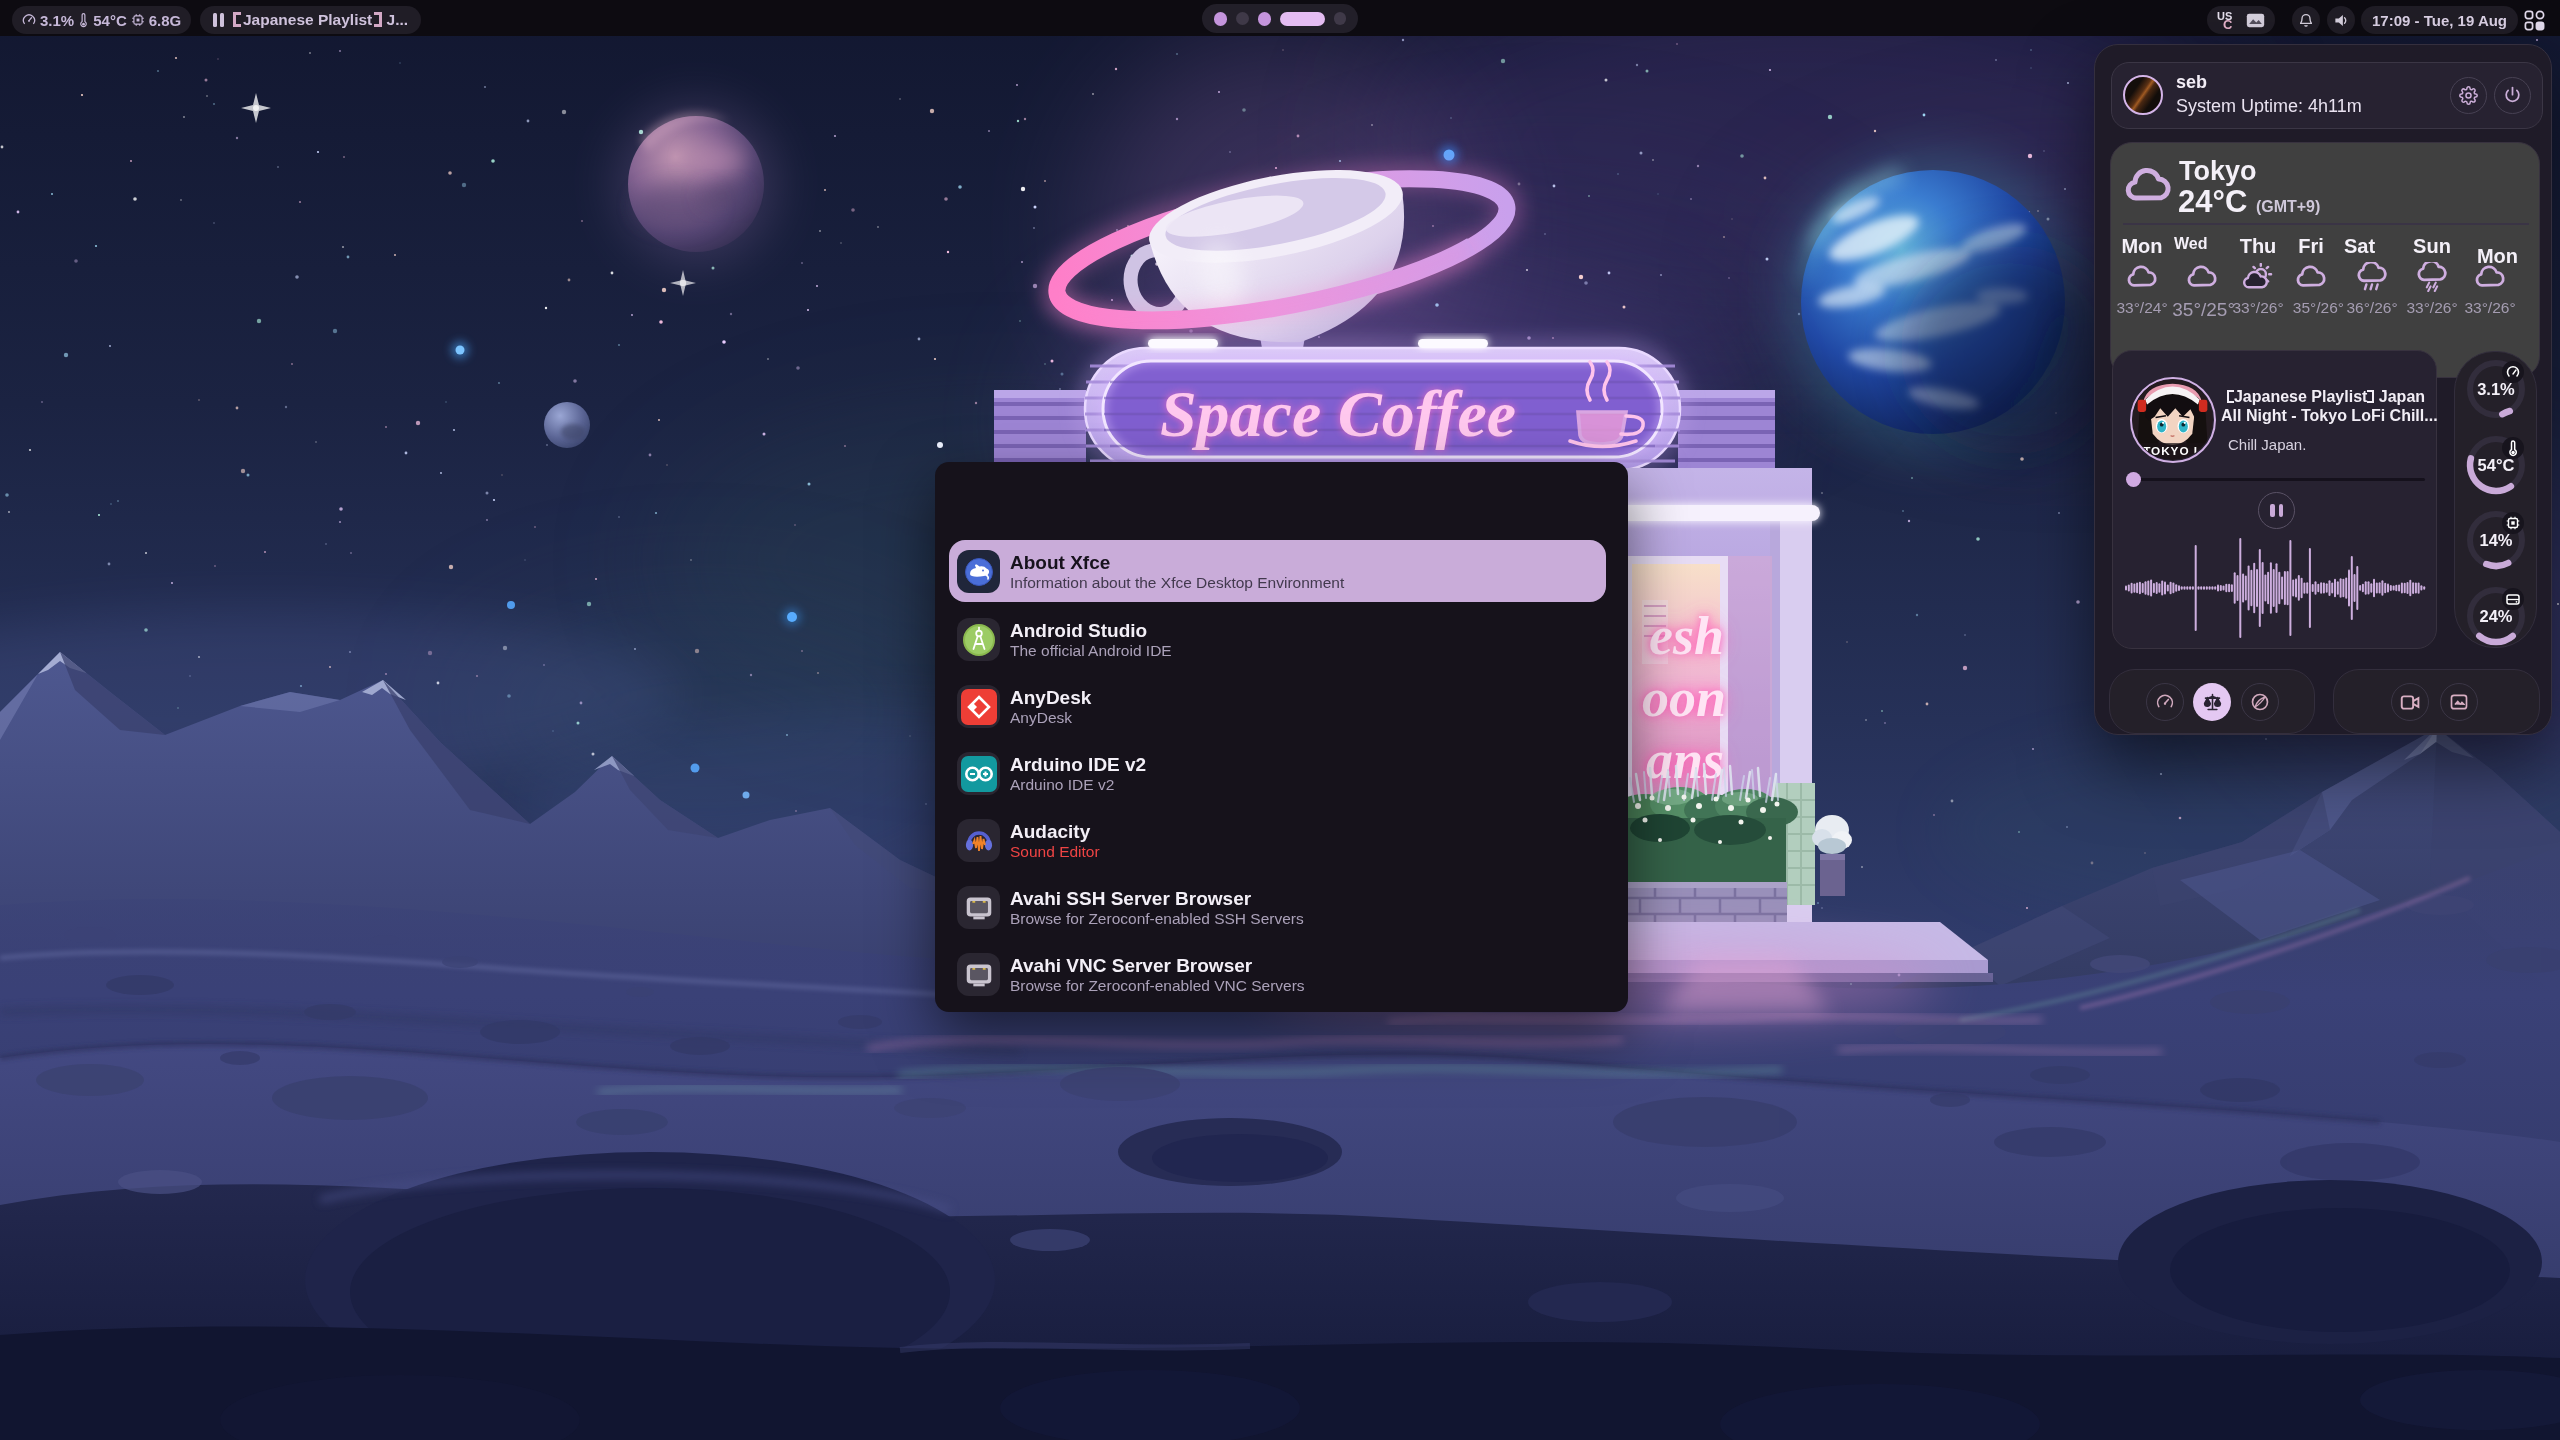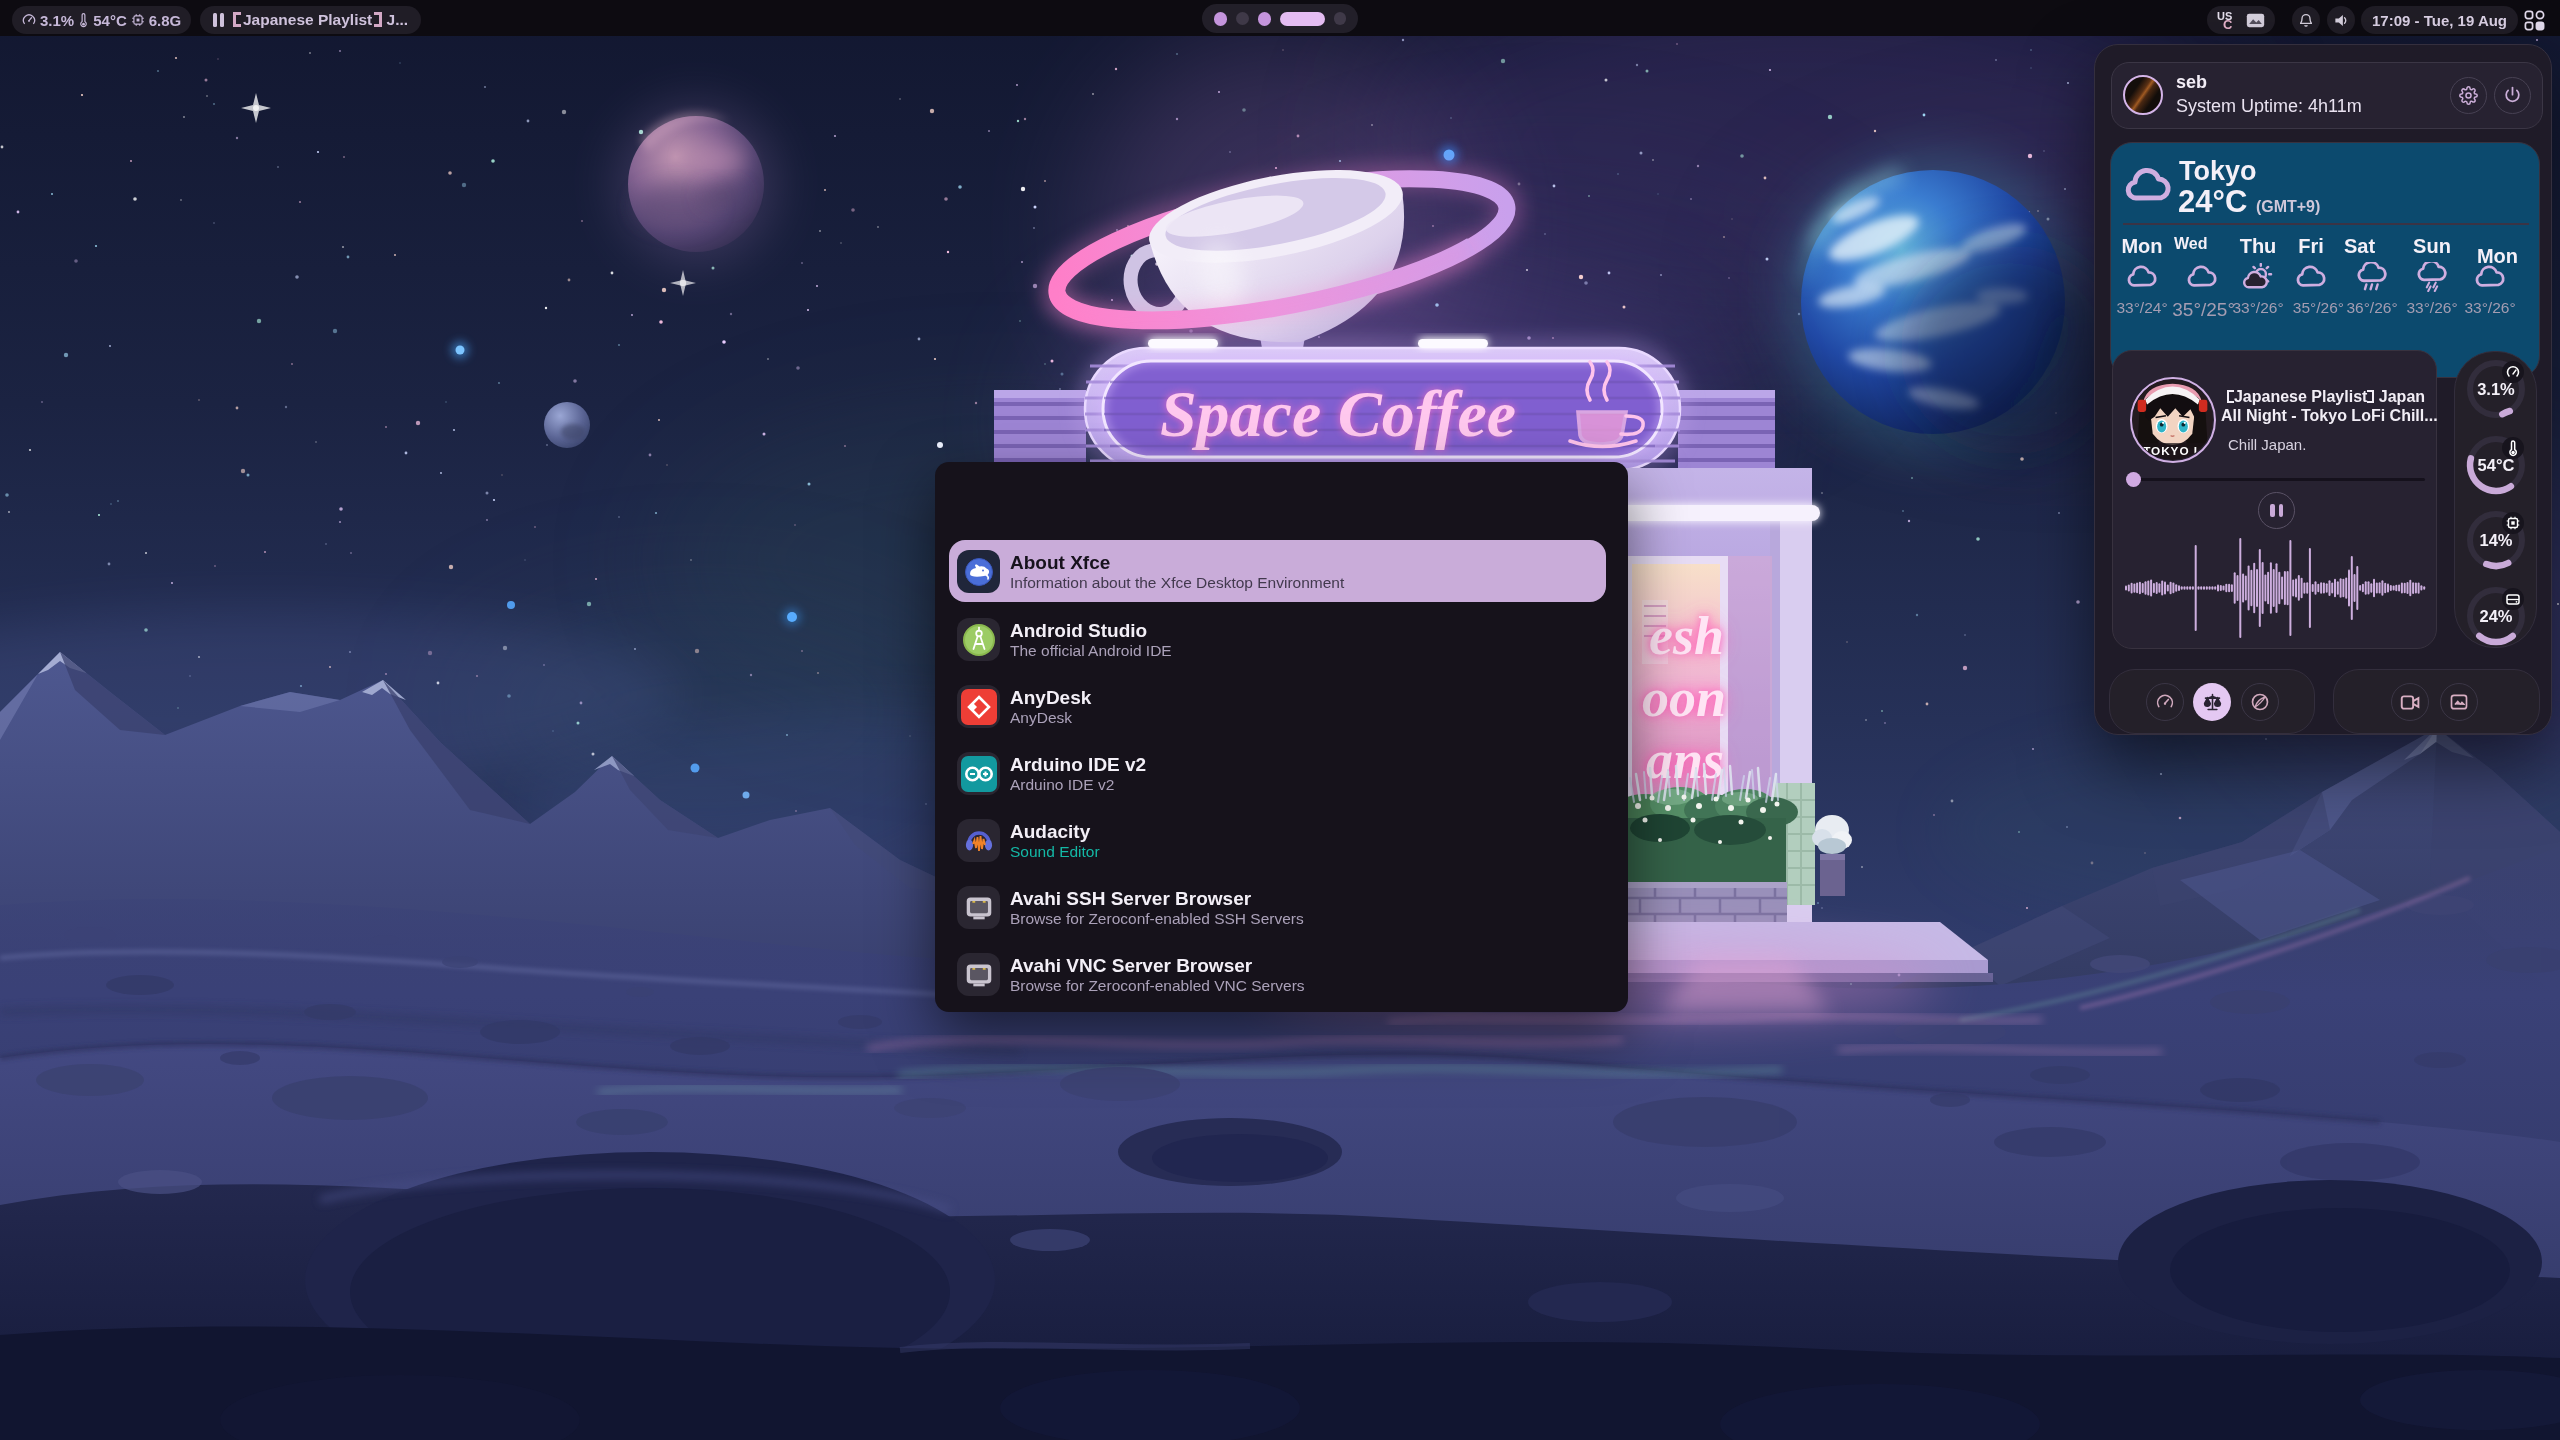--- a/index.html
+++ b/index.html
@@ -1118,21 +1118,21 @@
 <div class="abs" style="left:75px;top:314px;font-size:15.5px;color:#aba1b9">Arduino IDE v2</div>
 <div class="abs" style="left:22px;top:357px;width:43px;height:43px;border-radius:12px;background:#2a2631;display:flex;align-items:center;justify-content:center">
         <svg width="36" height="36" viewBox="0 0 36 36">
           <path d="M8 20 a10 10 0 0 1 20 0" fill="none" stroke="#5560d0" stroke-width="3.6"></path>
           <ellipse cx="8.5" cy="22" rx="3.6" ry="5.4" fill="#6570dc"></ellipse>
           <ellipse cx="27.5" cy="22" rx="3.6" ry="5.4" fill="#6570dc"></ellipse>
           <path d="M12 21 L13.5 17 L15 25 L16.5 14 L18 28 L19.5 13 L21 26 L22.5 16 L24 22" stroke="#f08228" stroke-width="1.8" fill="none"></path>
         </svg>
       </div>
 <div class="abs" style="left:75px;top:359px;font-size:19px;font-weight:700;color:#f3eff7">Audacity</div>
-<div class="abs" style="left:75px;top:381px;font-size:15.5px;color:#14b8a6">Sound Editor</div>
+<div class="abs" style="left:75px;top:381px;font-size:15.5px;color:#ef4444">Sound Editor</div>
 <div class="abs" style="left:22px;top:424px;width:43px;height:43px;border-radius:12px;background:#2a2631;display:flex;align-items:center;justify-content:center">
         <svg width="34" height="34" viewBox="0 0 36 36">
           <rect x="5" y="7" width="26" height="20" rx="4" fill="#c9c4cf"></rect>
           <rect x="8.5" y="10.5" width="19" height="13" rx="1.5" fill="#5a5662"></rect>
           <path d="M11 10.5 h3 v2 h-3 Z M22 10.5 h3 v2 h-3 Z" fill="#d8b84a"></path>
           <rect x="12" y="27" width="12" height="3" fill="#c9c4cf"></rect>
         </svg>
       </div>
 <div class="abs" style="left:75px;top:426px;font-size:19px;font-weight:700;color:#f3eff7">Avahi SSH Server Browser</div>
 <div class="abs" style="left:75px;top:448px;font-size:15.5px;color:#aba1b9">Browse for Zeroconf-enabled SSH Servers</div>
@@ -1160,21 +1160,21 @@
             <path d="M19.4 15a1.65 1.65 0 0 0 .33 1.82l.06.06a2 2 0 1 1-2.83 2.83l-.06-.06a1.65 1.65 0 0 0-1.82-.33 1.65 1.65 0 0 0-1 1.51V21a2 2 0 1 1-4 0v-.09A1.65 1.65 0 0 0 9 19.4a1.65 1.65 0 0 0-1.82.33l-.06.06a2 2 0 1 1-2.83-2.83l.06-.06a1.65 1.65 0 0 0 .33-1.82 1.65 1.65 0 0 0-1.51-1H3a2 2 0 1 1 0-4h.09A1.65 1.65 0 0 0 4.6 9a1.65 1.65 0 0 0-.33-1.82l-.06-.06a2 2 0 1 1 2.83-2.83l.06.06a1.65 1.65 0 0 0 1.82.33H9a1.65 1.65 0 0 0 1-1.51V3a2 2 0 1 1 4 0v.09a1.65 1.65 0 0 0 1 1.51 1.65 1.65 0 0 0 1.82-.33l.06-.06a2 2 0 1 1 2.83 2.83l-.06.06a1.65 1.65 0 0 0-.33 1.82V9a1.65 1.65 0 0 0 1.51 1H21a2 2 0 1 1 0 4h-.09a1.65 1.65 0 0 0-1.51 1Z"></path>
           </svg>
         </div>
   <div class="circ" style="left:382px;top:14px;width:37px;height:37px;background:none;border:1px solid #474153">
           <svg width="19" height="19" viewBox="0 0 24 24" fill="none" stroke="#cbaed8" stroke-width="2.2" stroke-linecap="round">
             <path d="M12 2 v9"></path>
             <path d="M17.5 5.5 a8 8 0 1 1 -11 0"></path>
           </svg>
         </div>
  </div>
- <div class="abs" style="left:15px;top:97px;width:430px;height:236px;background:#0c4a6e;border:1px solid #38323f;border-radius:22px">
+ <div class="abs" style="left:15px;top:97px;width:430px;height:236px;background:#404040;border:1px solid #38323f;border-radius:22px">
   <div class="abs" style="left:14px;top:22px"><svg width="47" height="40" viewBox="0 0 47 40" fill="none" stroke="#cfaee0" stroke-width="5" stroke-linejoin="round">
             <path d="M11 33 a8 8 0 0 1 -1-15.9 a12 12 0 0 1 23.5-3 a9.5 9.5 0 0 1 2.5 18.7 Z" stroke-linecap="round"></path>
           </svg></div>
   <div class="abs" style="left:68px;top:13px;font-size:27px;font-weight:700;color:#f4f0f8">Tokyo</div>
   <div class="abs" style="left:67px;top:41px;font-size:31px;font-weight:700;color:#f4f0f8">24°C <span style="font-size:16px;font-weight:700;color:#cfc8da">(GMT+9)</span></div>
   <div class="abs" style="left:12px;top:80px;width:406px;height:1.5px;background:#3a3445"></div>
   <div class="abs" style="left:3px;top:92px;width:56px;text-align:center;font-size:20px;font-weight:700;color:#f4f0f8">Mon</div>
         <div class="abs" style="left:14px;top:119px;width:34px;height:30px;display:flex;align-items:center;justify-content:center">
           <svg width="32" height="26" viewBox="0 0 34 28" stroke="#cfaee0" fill="none" stroke-linejoin="round" stroke-linecap="round" stroke-width="3">
             <path d="M8.5 23 a6 6 0 0 1 -1-11.8 a8.5 8.5 0 0 1 16.6-2.1 a6.8 6.8 0 0 1 1.9 13.4 Z"></path>

